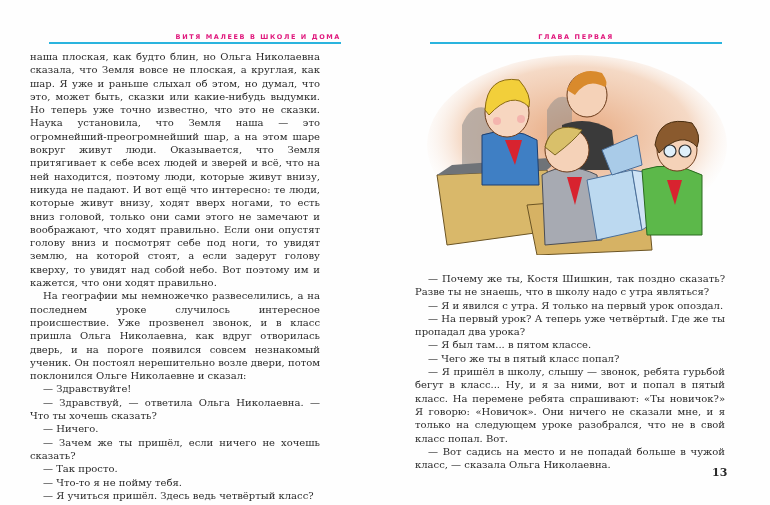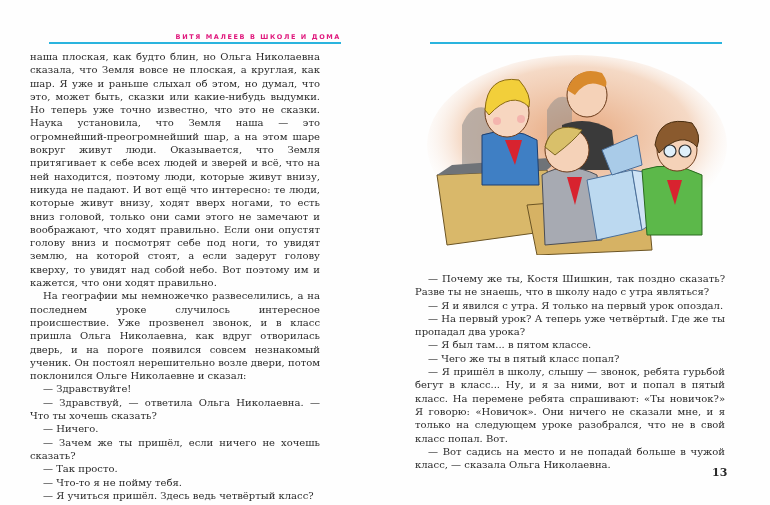--- a/index.html
+++ b/index.html
@@ -72,20 +72,21 @@
     <p class="indent">— Так просто.</p>
     <p class="indent">— Что-то я не пойму тебя.</p>
     <p class="indent">— Я учиться пришёл. Здесь ведь четвёртый класс?</p>
     <p class="indent">— Здесь.</p>
 
   </div>
   <div class="folio">12</div>
 </div>
 
 <div class="page page-right">
+  <div class="running-head">Глава первая</div>
   <div class="rule"></div>
 
   <div class="illustration">
     <svg viewBox="0 0 310 200" xmlns="http://www.w3.org/2000/svg">
       <defs>
         <radialGradient id="wash" cx="50%" cy="45%" r="55%">
           <stop offset="0%" stop-color="#e39a6a" stop-opacity="0.9"></stop>
           <stop offset="70%" stop-color="#efc1a0" stop-opacity="0.6"></stop>
           <stop offset="100%" stop-color="#fefefe" stop-opacity="0"></stop>
         </radialGradient>

